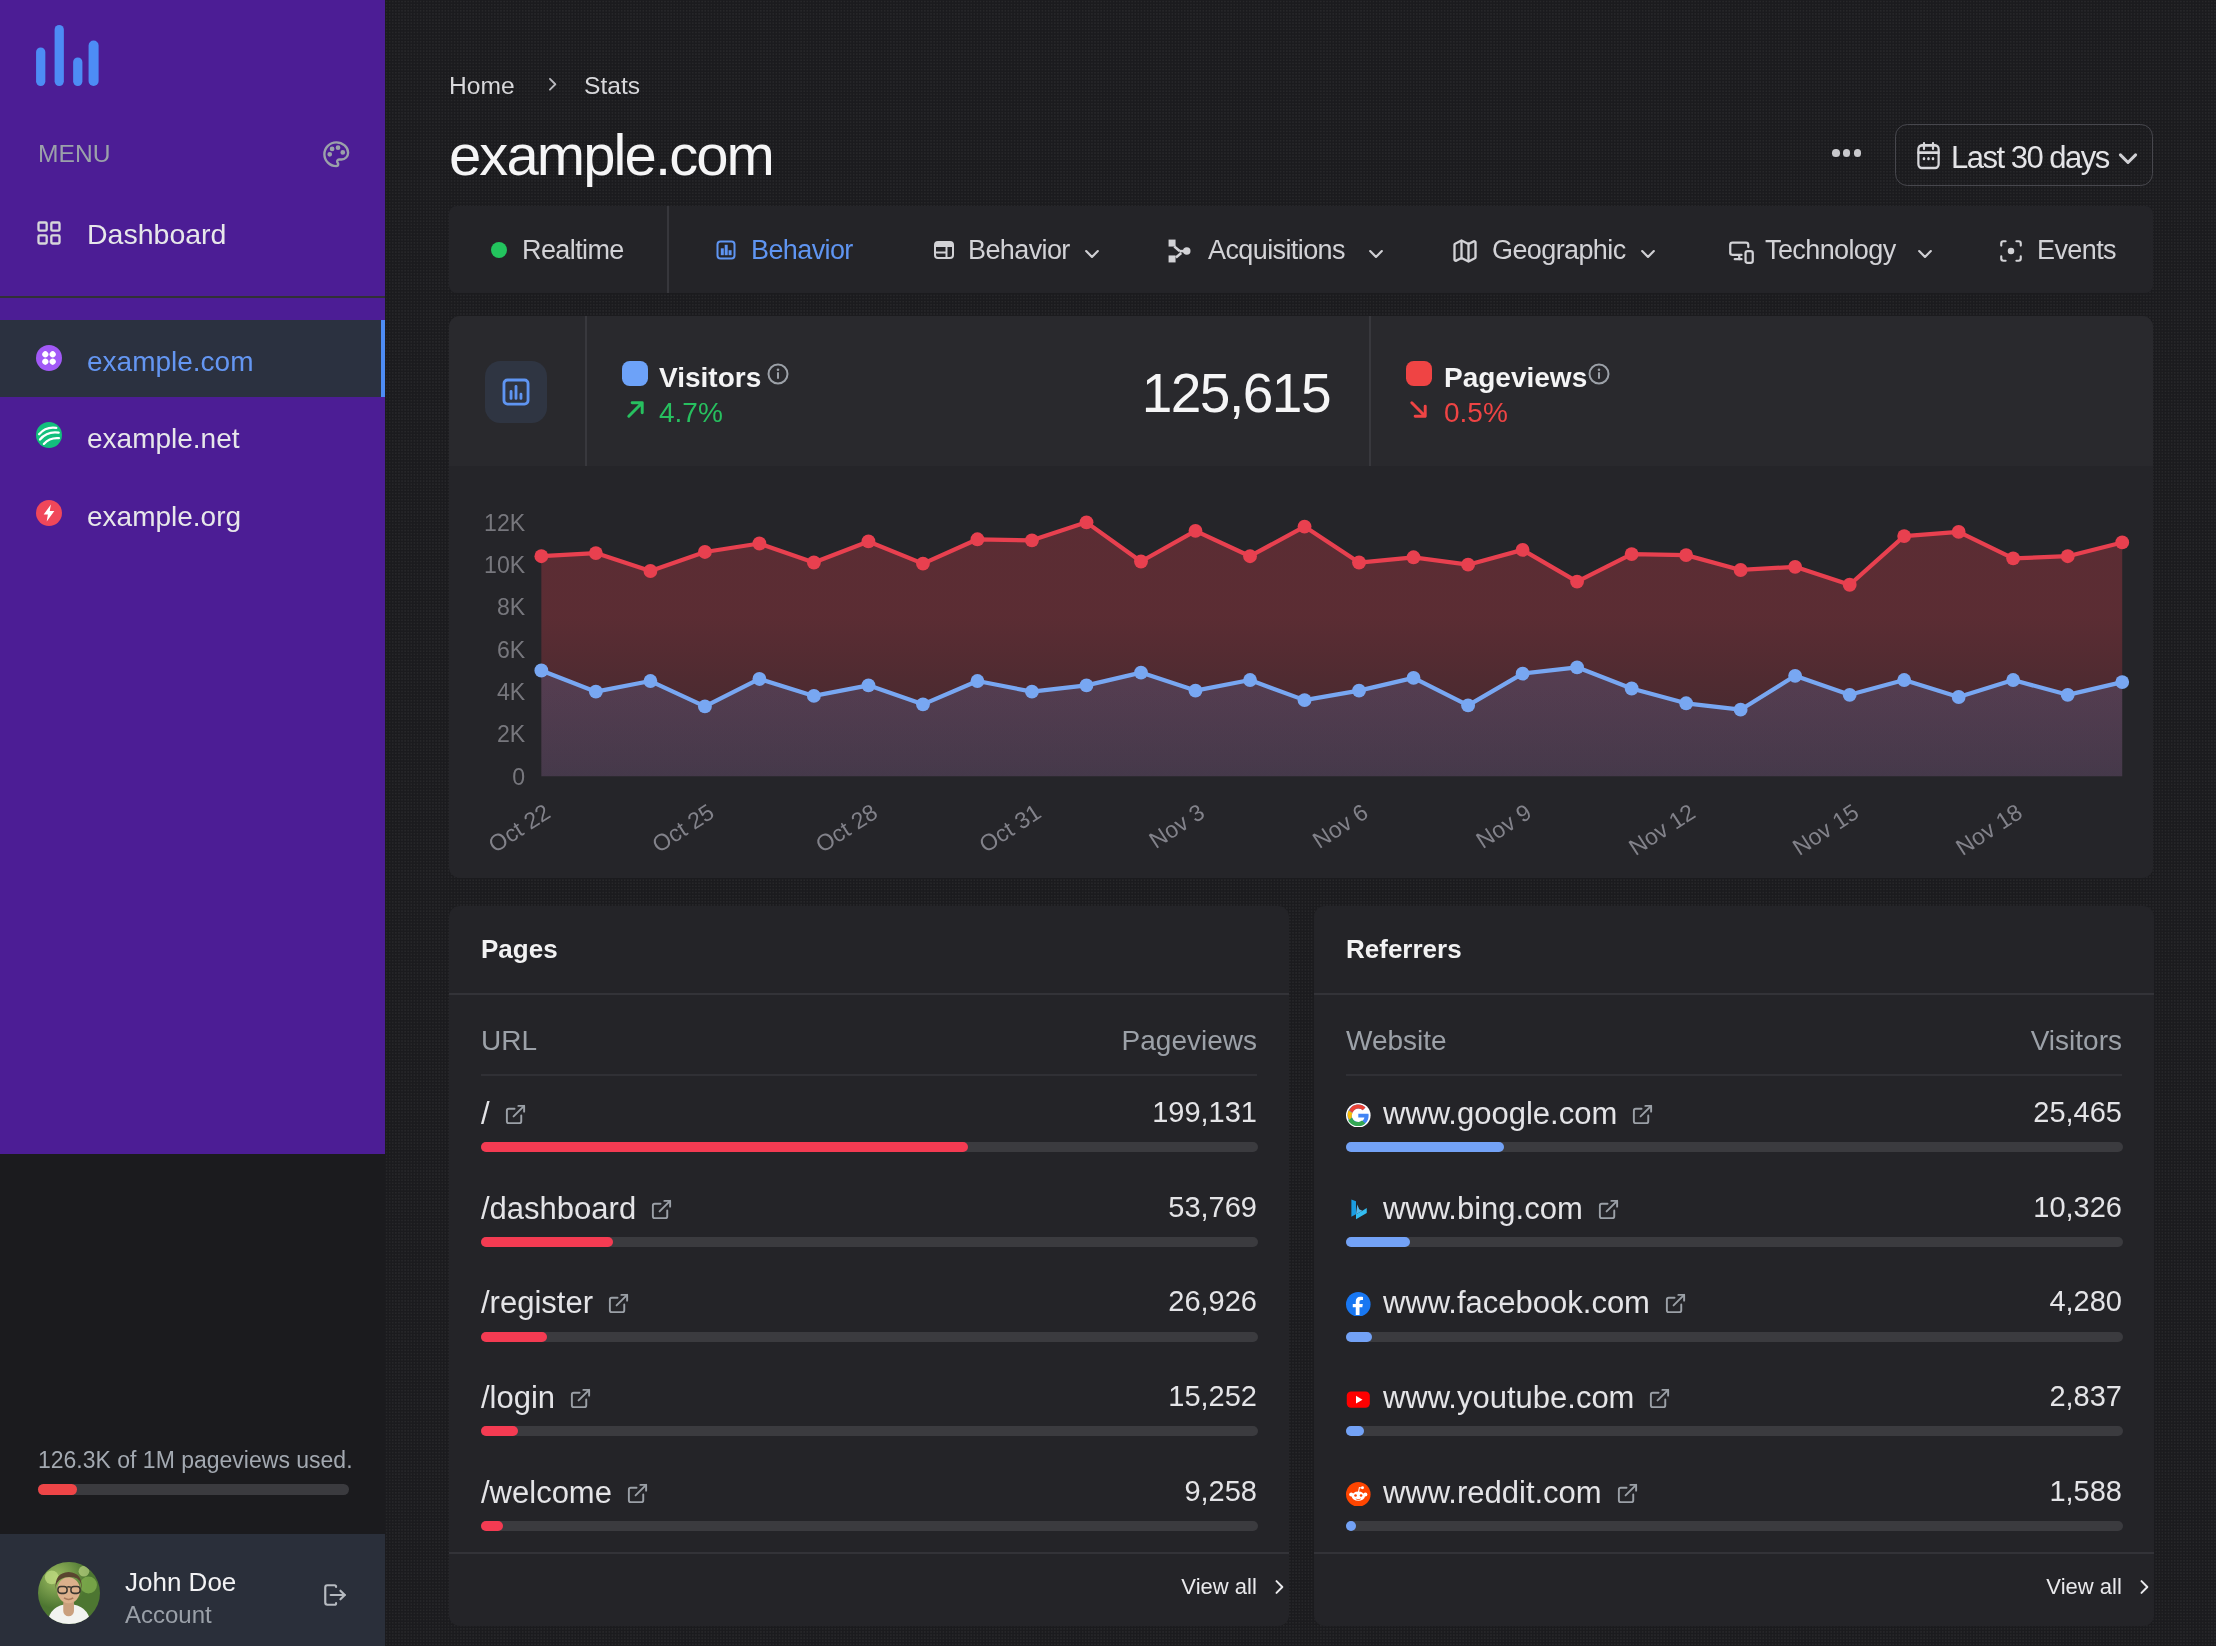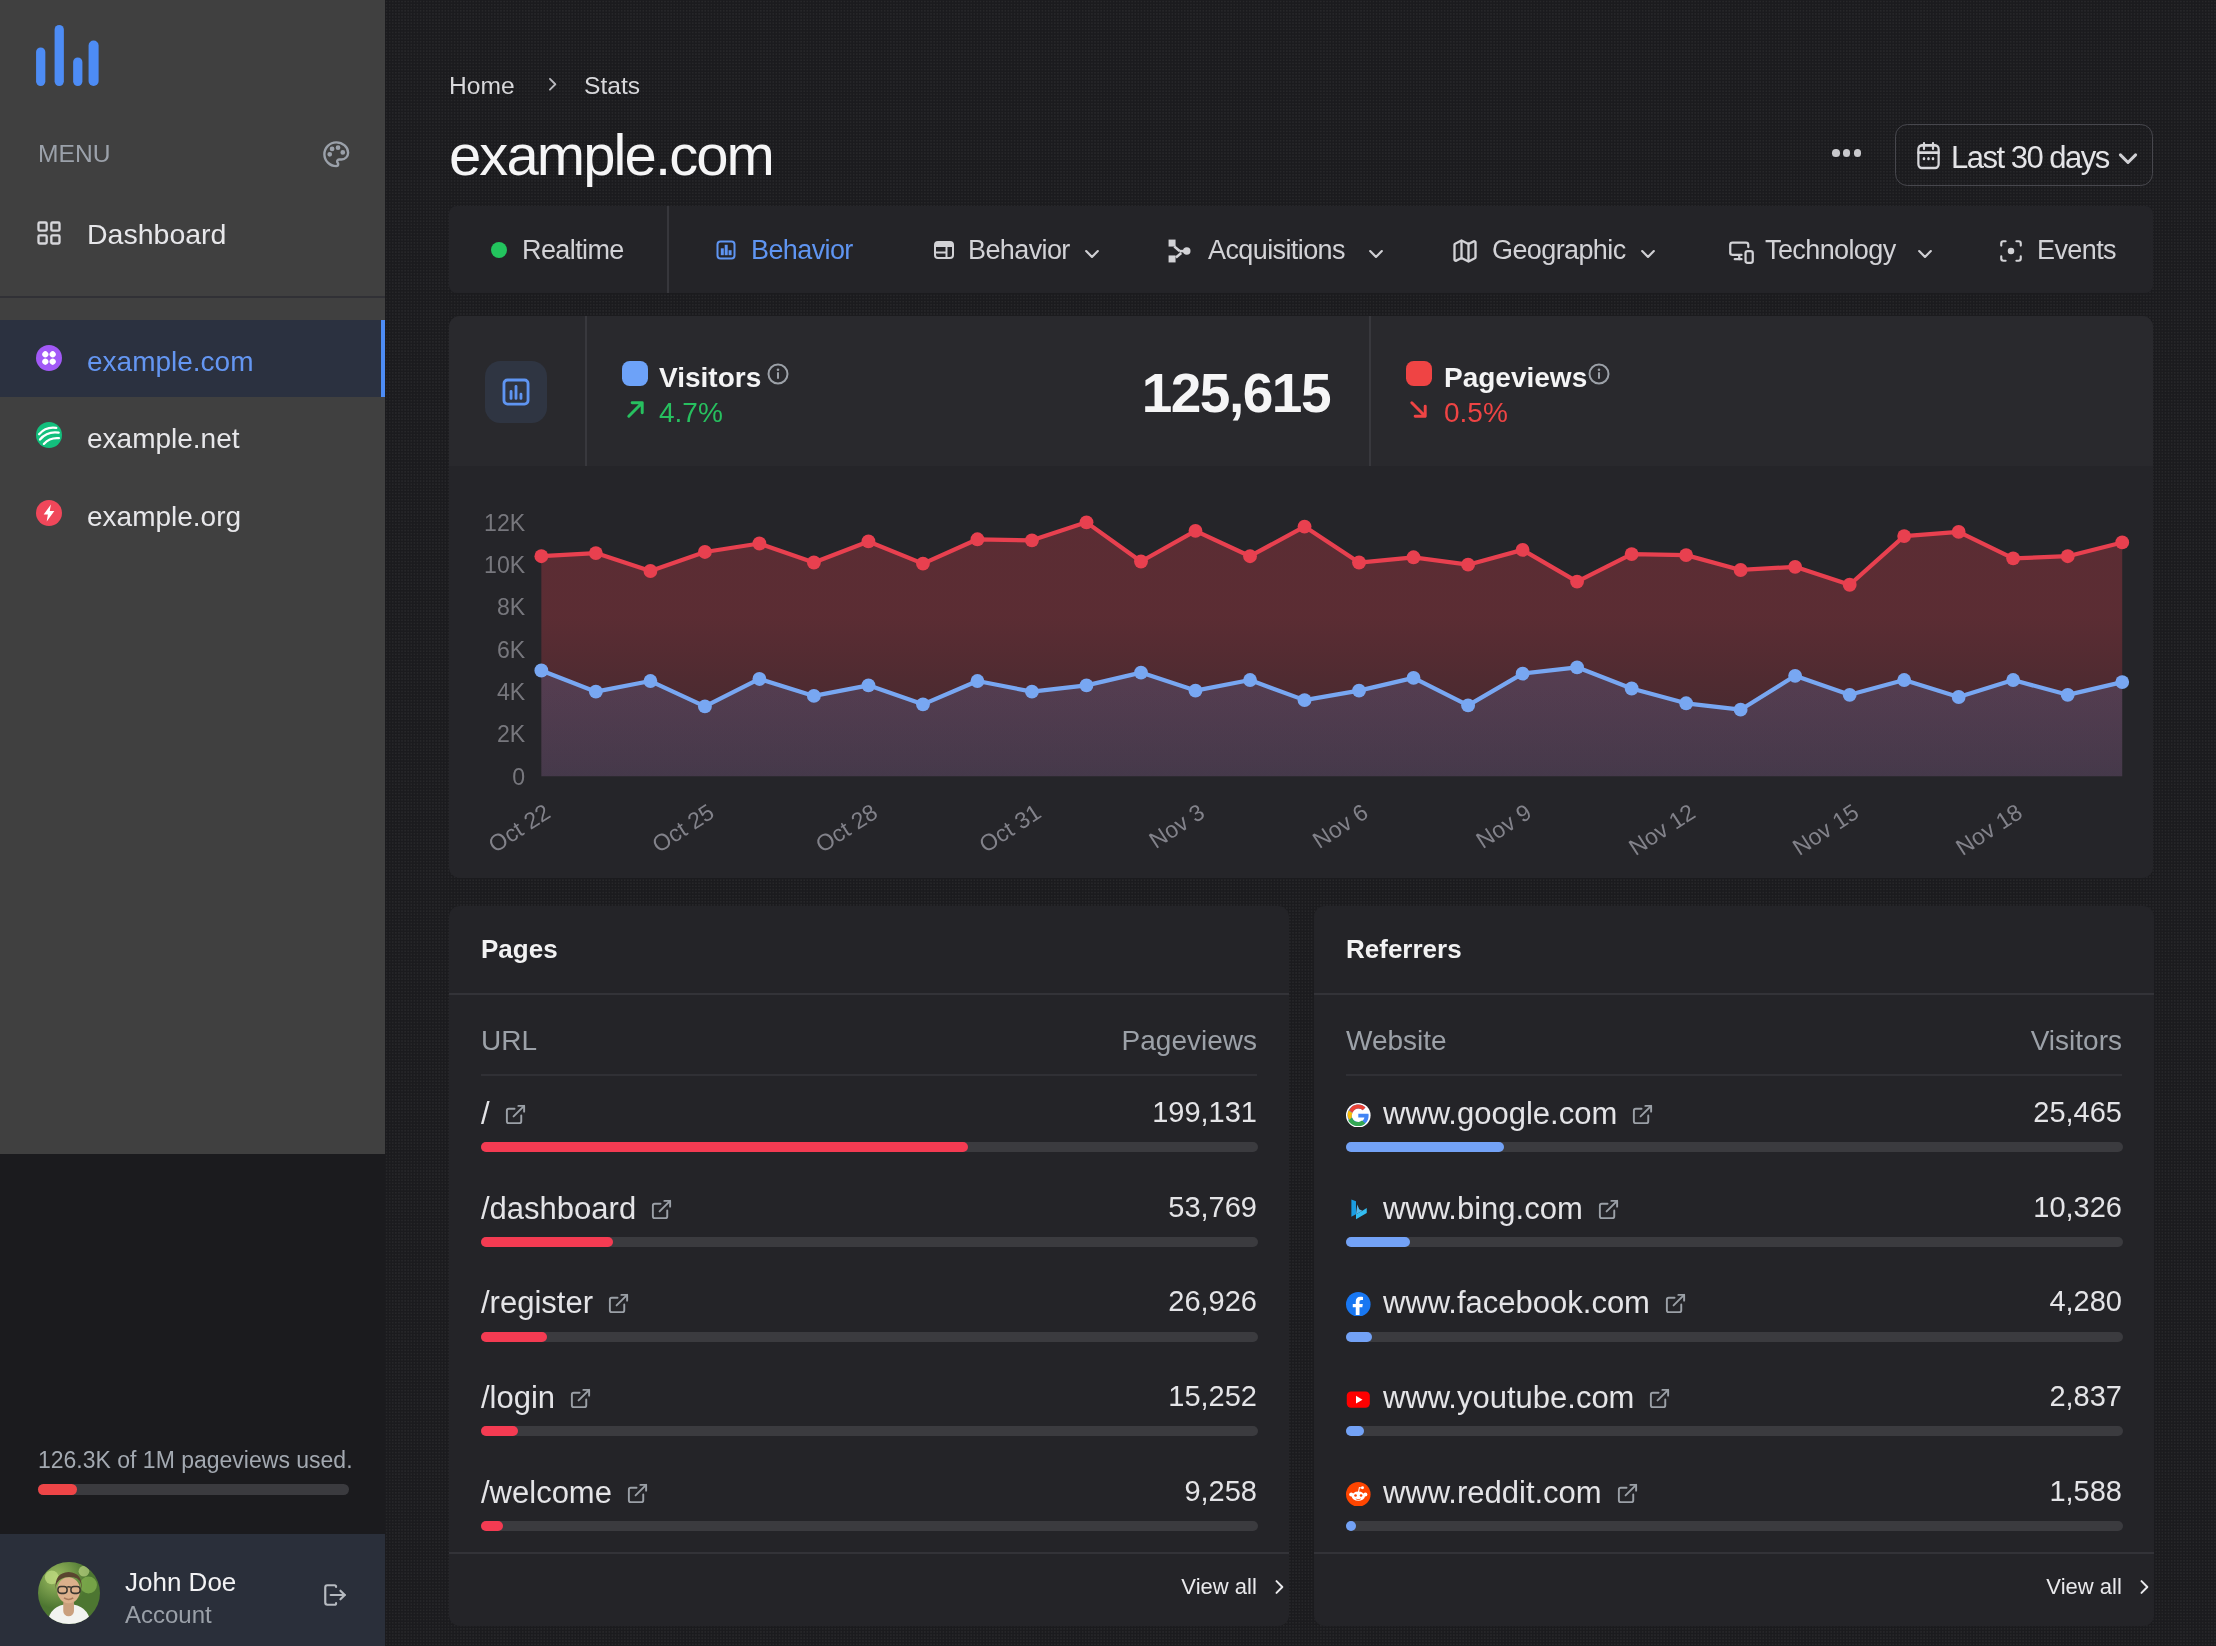--- a/index.html
+++ b/index.html
@@ -1,20 +1,20 @@
 <!DOCTYPE html>
 <html style="font-size:12.3px"><head>
 <meta charset="utf-8">
 <style>
 *{margin:0;padding:0;box-sizing:border-box}
 html,body{width:2216px;height:1647px;overflow:hidden}
 body{background:#1b1b1e;font-family:"Liberation Sans",sans-serif;position:relative}
 .abs{position:absolute}
 
-#sidebar{position:absolute;left:0;top:0;width:385px;height:1154px;background:#404040}
+#sidebar{position:absolute;left:0;top:0;width:385px;height:1154px;background:#4c1d95}
 .menu-label{position:absolute;left:38px;top:140px;font-size:24.6px;color:#9ba1aa}
 .dash-label{position:absolute;left:87px;top:218px;font-size:28.5px;color:#e7e7ea}
 .side-div{position:absolute;left:0;top:296px;width:385px;height:1.5px;background:#313136}
 .site-row{position:absolute;left:0;width:385px;height:77px}
 .site-row .fav{position:absolute;left:36px;top:25.4px;width:26px;height:26px}
 .site-row .lbl{position:absolute;left:87px;top:26px;font-size:28px;color:#e7e7ea}
 #row-com{top:320px;background:#2b3140;border-right:4.6px solid #4d8cf5}
 #row-com .lbl{color:#6496f2}
 #row-net{top:397px}
 #row-org{top:475px}
@@ -36,21 +36,21 @@
 .tab-lbl{position:absolute;top:29px;font-size:27px;letter-spacing:-0.6px;color:#d2d2d6}
 .tab-div{position:absolute;left:218px;top:0;width:1.5px;height:87px;background:#37373c}
 
 #panel{position:absolute;left:449px;top:316px;width:1704px;height:562px;background:#252529;border-radius:10.8px;overflow:hidden}
 #statrow{position:absolute;left:0;top:0;width:1704px;height:150px;background:#29292d}
 .vdiv{position:absolute;top:0;width:1.5px;height:150px;background:#38383d}
 .tile{position:absolute;left:36px;top:45px;width:62px;height:62px;border-radius:15.4px;background:#2f3542}
 .swatch{position:absolute;width:26px;height:24.6px;border-radius:7.7px}
 .slabel{position:absolute;font-size:28px;font-weight:bold;color:#f4f4f5;top:46px}
 .pct{position:absolute;top:81px;font-size:28px}
-.bignum{position:absolute;top:45px;font-size:55px;font-weight:bold;letter-spacing:-1.5px;color:#f5f5f6;text-align:right}
+.bignum{position:absolute;top:45px;font-size:55px;font-weight:normal;letter-spacing:-1.5px;color:#f5f5f6;text-align:right}
 
 .card{position:absolute;top:906px;width:840px;height:720px;background:#242428;border-radius:10.8px}
 .card .title{position:absolute;left:32px;top:28px;font-size:26px;font-weight:bold;color:#f2f2f3}
 .card .hdiv1{position:absolute;left:0;top:87px;width:840px;height:1.5px;background:#333338}
 .card .colhdr{position:absolute;top:119px;font-size:28px;color:#9ca1a8}
 .card .hdiv2{position:absolute;left:32px;top:168px;width:776px;height:1.5px;background:#303035}
 .card .hdiv3{position:absolute;left:0;top:646px;width:840px;height:1.5px;background:#333338}
 .row-txt{position:absolute;font-size:31px;color:#e4e4e7}
 .row-val{position:absolute;right:32px;font-size:29px;color:#e4e4e7}
 .bar{position:absolute;left:32px;width:777px;height:10px;border-radius:5.4px;background:#3b3b3f}

